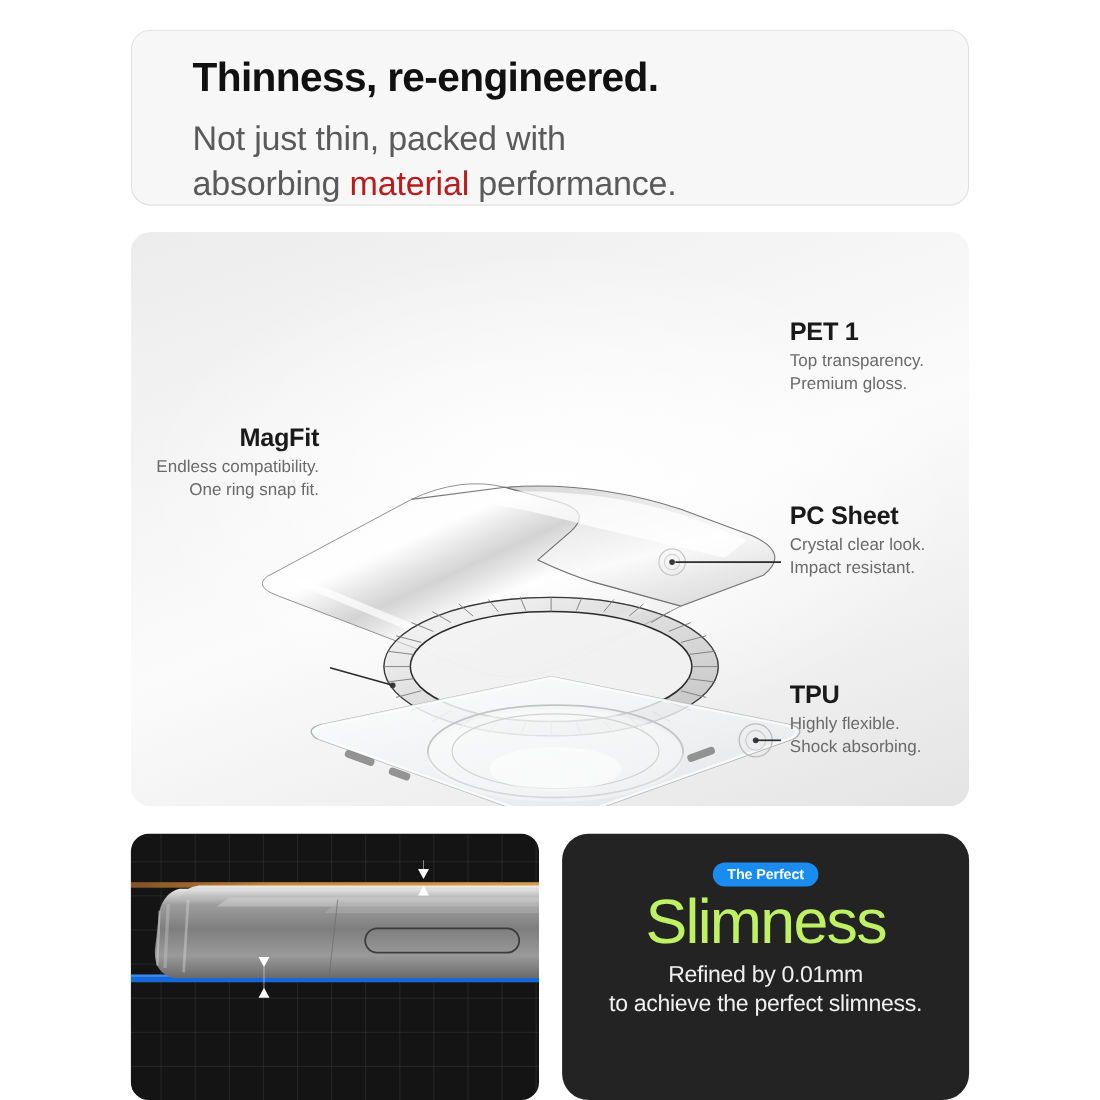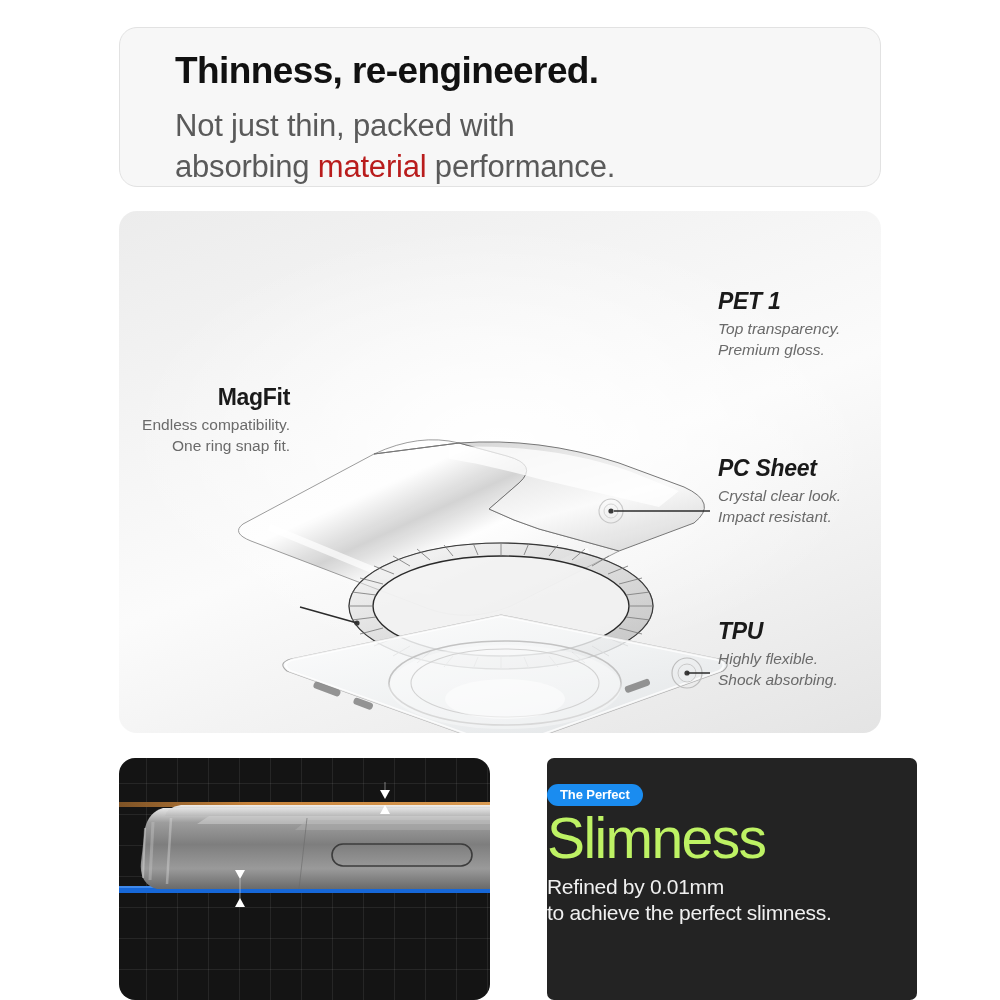--- a/index.html
+++ b/index.html
@@ -45,21 +45,21 @@
   
   .callout { position: absolute; }
   .callout .c-title {
     font-size: 23px; font-weight: 700; color: #1a1a1a;
     letter-spacing: -0.3px; white-space: nowrap; line-height: 1.15;
   }
   .callout .c-desc {
     font-size: 15.5px; color: #6a6a6a; line-height: 1.33;
     margin-top: 5px; white-space: nowrap;
   }
-  .callout.right { text-align: left; font-style: italic; }
+  .callout.right { text-align: left; }
   .callout.left  { text-align: right; }
 
   .co-pet1    { left: 718px; top: 288px; }
   .co-magfit  { left: 0px;   top: 384px; width: 290px; }
   .co-pcsheet { left: 718px; top: 455px; }
   .co-pet2    { left: 0px;   top: 552px; width: 300px; }
   .co-tpu     { left: 718px; top: 618px; }
 
   
   .leaders { position: absolute; left: 0; top: 0; width: 1000px; height: 1000px; pointer-events: none; }
@@ -78,23 +78,23 @@
       linear-gradient(90deg, rgba(255,255,255,0.075) 1px, transparent 1px);
     background-size: 31px 31px;
     background-position: -4px -6px;
   }
   .tech-svg { position: absolute; left: 0; top: 0; width: 371px; height: 242px; }
 
   
   .slim-card {
     position: absolute; left: 511px; top: 758px;
     width: 370px; height: 242px;
-    border-radius: 7px; overflow: hidden;
+    border-radius: 24px; overflow: hidden;
     background: #232323;
-    margin-left: 36px;
+    text-align: center;
   }
   .slim-badge {
     display: inline-block; margin-top: 26px;
     background: #1a8cf0; color: #fff;
     font-size: 13px; font-weight: 700;
     padding: 3px 13px 4px; border-radius: 11px;
     letter-spacing: -0.1px;
   }
   .slim-title {
     margin-top: 2px;

